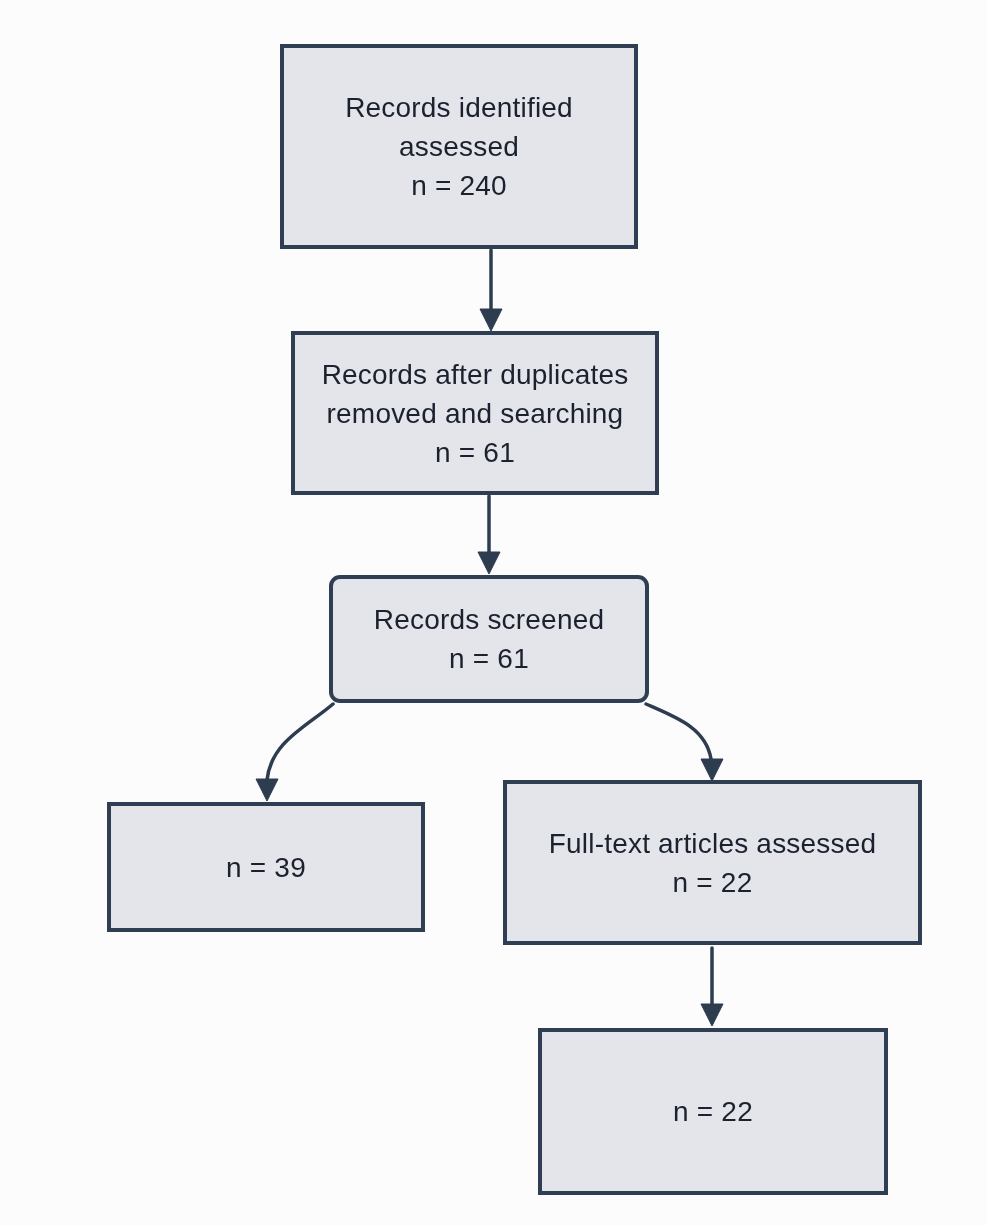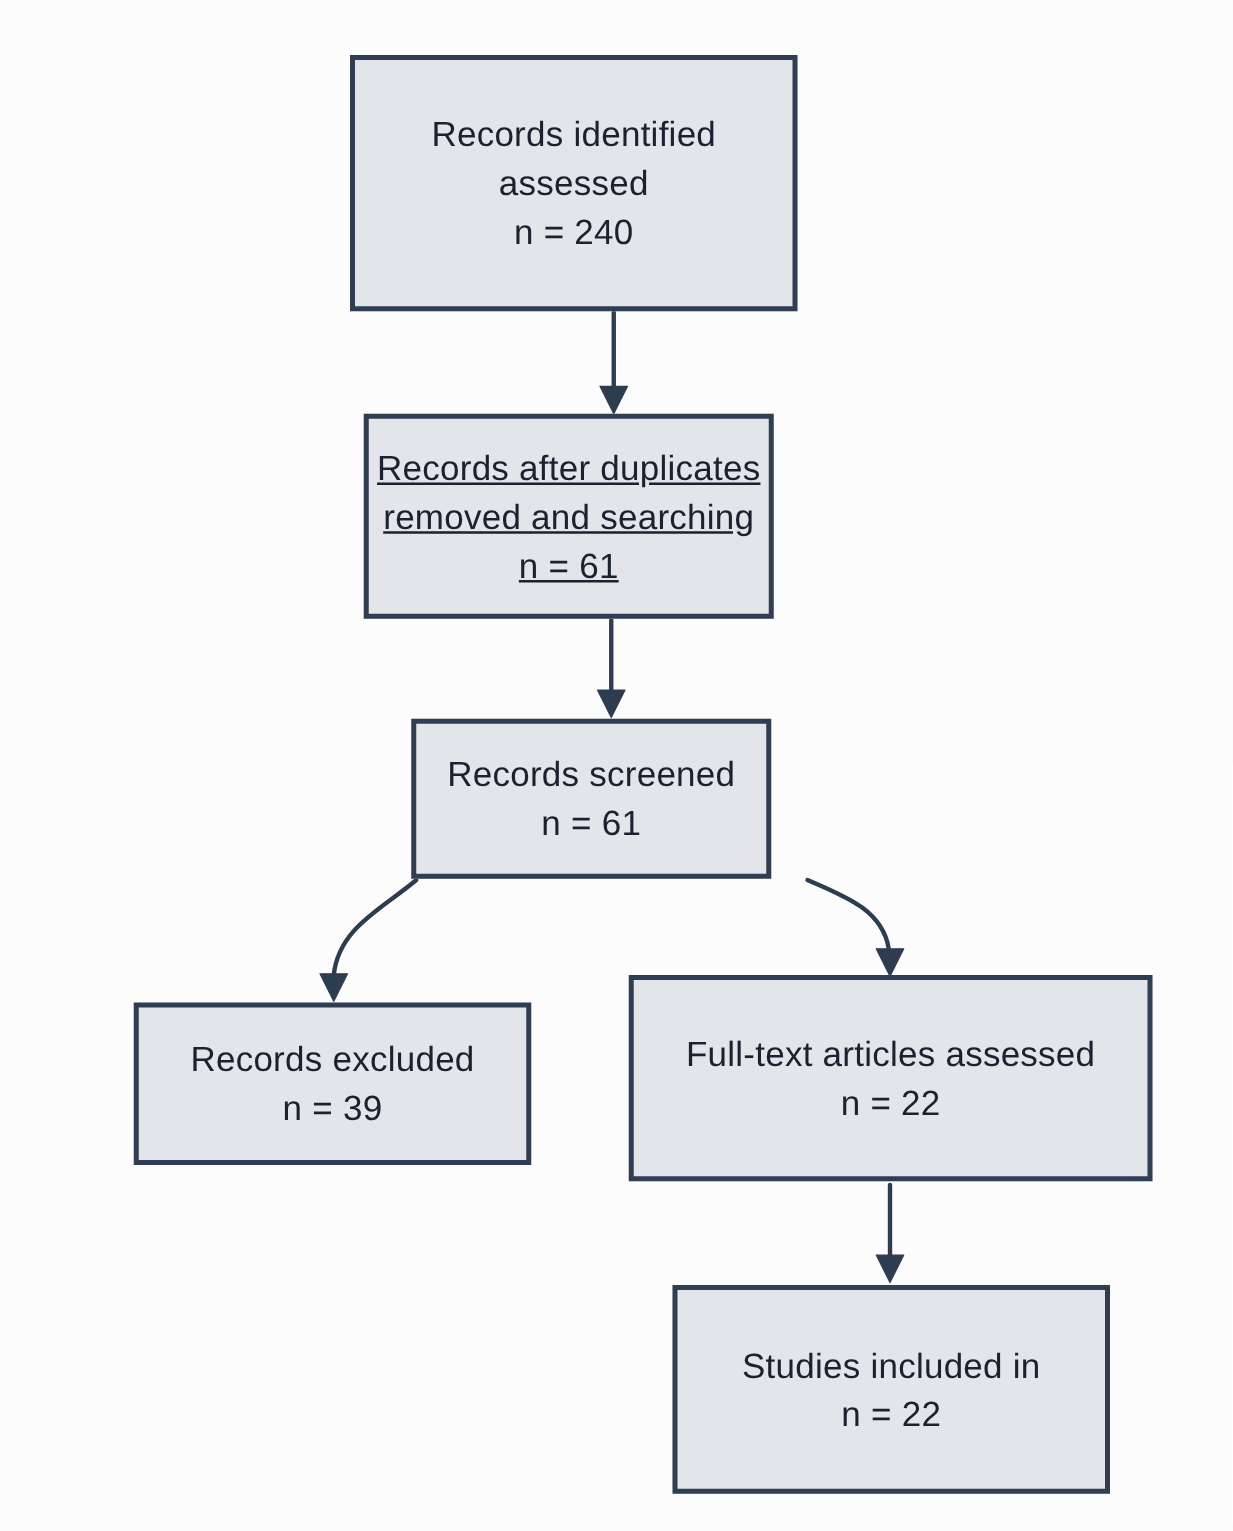--- a/index.html
+++ b/index.html
@@ -32,22 +32,22 @@
     justify-content: center;
     align-items: center;
     text-align: center;
     font-size: 28px;
     line-height: 39px;
     letter-spacing: 0.2px;
   }
   .box span { display: block; white-space: nowrap; }
 
   #box-identified   { left: 280px; top: 44px;   width: 358px; height: 205px; }
-  #box-deduplicated { left: 291px; top: 331px;  width: 328px; height: 164px; text-decoration: underline; }
-  #box-screened     { left: 329px; top: 575px;  width: 288px; height: 128px; }
+  #box-deduplicated { left: 291px; top: 331px;  width: 368px; height: 164px; }
+  #box-screened     { left: 329px; top: 575px;  width: 320px; height: 128px; border-radius: 11px; }
   #box-excluded     { left: 107px; top: 802px;  width: 318px; height: 130px; }
   #box-fulltext     { left: 503px; top: 780px;  width: 419px; height: 165px; }
   #box-included     { left: 538px; top: 1028px; width: 350px; height: 167px; }
 
   .arrows {
     position: absolute;
     left: 0; top: 0;
     width: 986px;
     height: 1225px;
     color: var(--arrow);
@@ -110,27 +110,25 @@
     <span>removed and searching</span>
     <span>n = 61</span>
   </div>
 
   <div class="box" id="box-screened">
     <span>Records screened</span>
     <span>n = 61</span>
   </div>
 
   <div class="box" id="box-excluded">
-    <span>Records excluded</span>
     <span>n = 39</span>
   </div>
 
   <div class="box" id="box-fulltext">
     <span>Full-text articles assessed</span>
     <span>n = 22</span>
   </div>
 
   <div class="box" id="box-included">
-    <span>Studies included in</span>
     <span>n = 22</span>
   </div>
 
 </div>
 
 </body></html>

